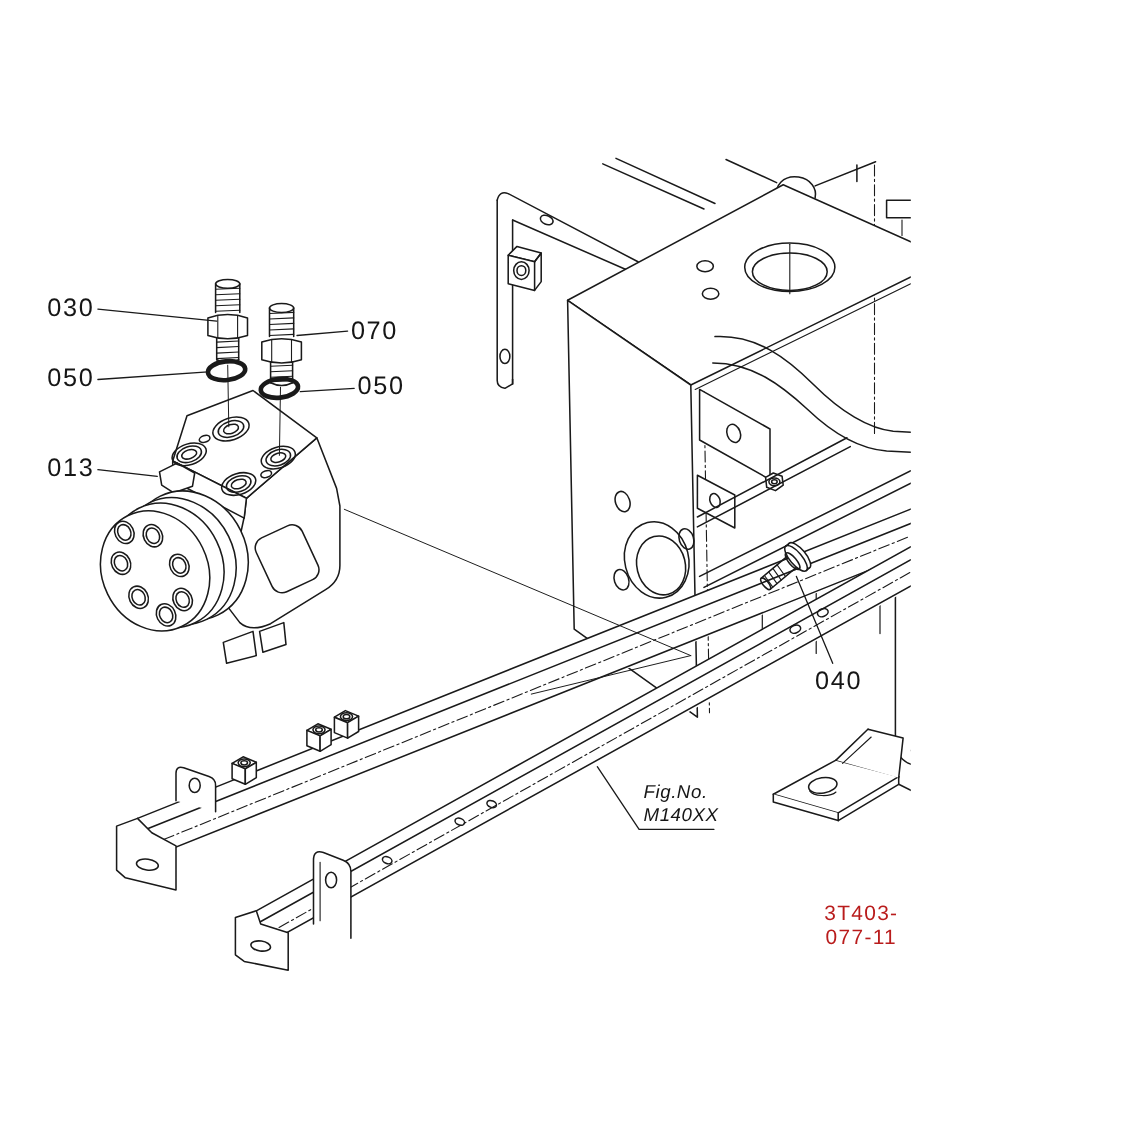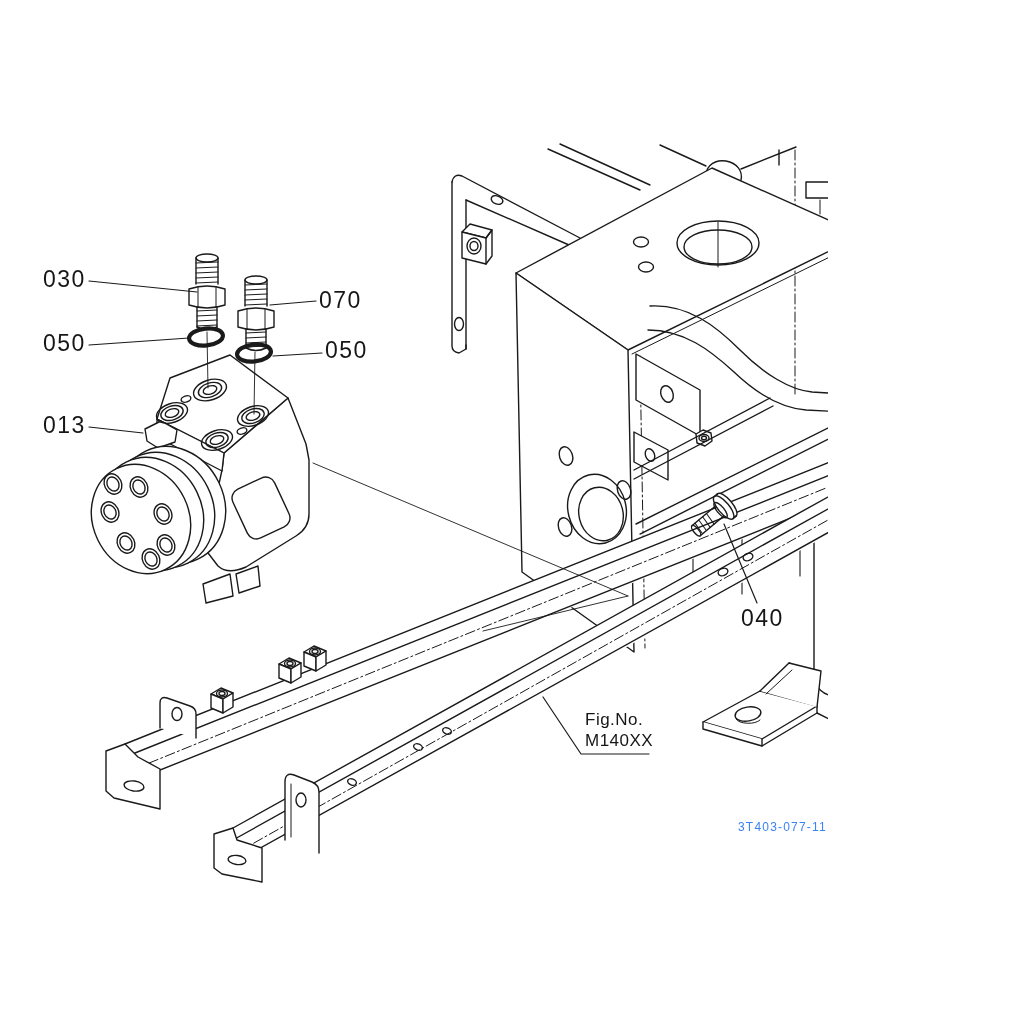--- a/index.html
+++ b/index.html
@@ -2,23 +2,23 @@
 <html><head>
 <meta charset="utf-8">
 <style>
   html,body{margin:0;padding:0;background:#fff;}
   #stage{position:relative;width:828px;height:1024px;background:#fff;overflow:hidden;
          font-family:"Liberation Sans",sans-serif;color:#111;}
   #stage svg{position:absolute;left:0;top:0;}
   .part-label{position:absolute;font-size:23px;letter-spacing:1.5px;color:#161616;
               font-family:"Liberation Sans",sans-serif;white-space:nowrap;}
   .fig-flag{position:absolute;left:585px;top:709px;font-size:17px;line-height:1.25;
-            letter-spacing:.5px;color:#161616;}
-  .drawing-number{position:absolute;left:738px;top:820px;font-size:12px;
-                  letter-spacing:1.2px;color:#3b82f6;text-align:center;}
+            letter-spacing:.5px;color:#161616;font-style:italic;}
+  .drawing-number{position:absolute;left:738px;top:820px;font-size:19px;
+                  letter-spacing:1.2px;color:#b91c1c;text-align:center;}
 </style>
 </head>
 <body>
 
 <div id="stage">
 
 <svg width="1024" height="1024" viewBox="0 0 1024 1024">
   <g stroke="#1a1a1a" fill="none" stroke-width="1.4" stroke-linecap="round" stroke-linejoin="round">
 
     <g>

